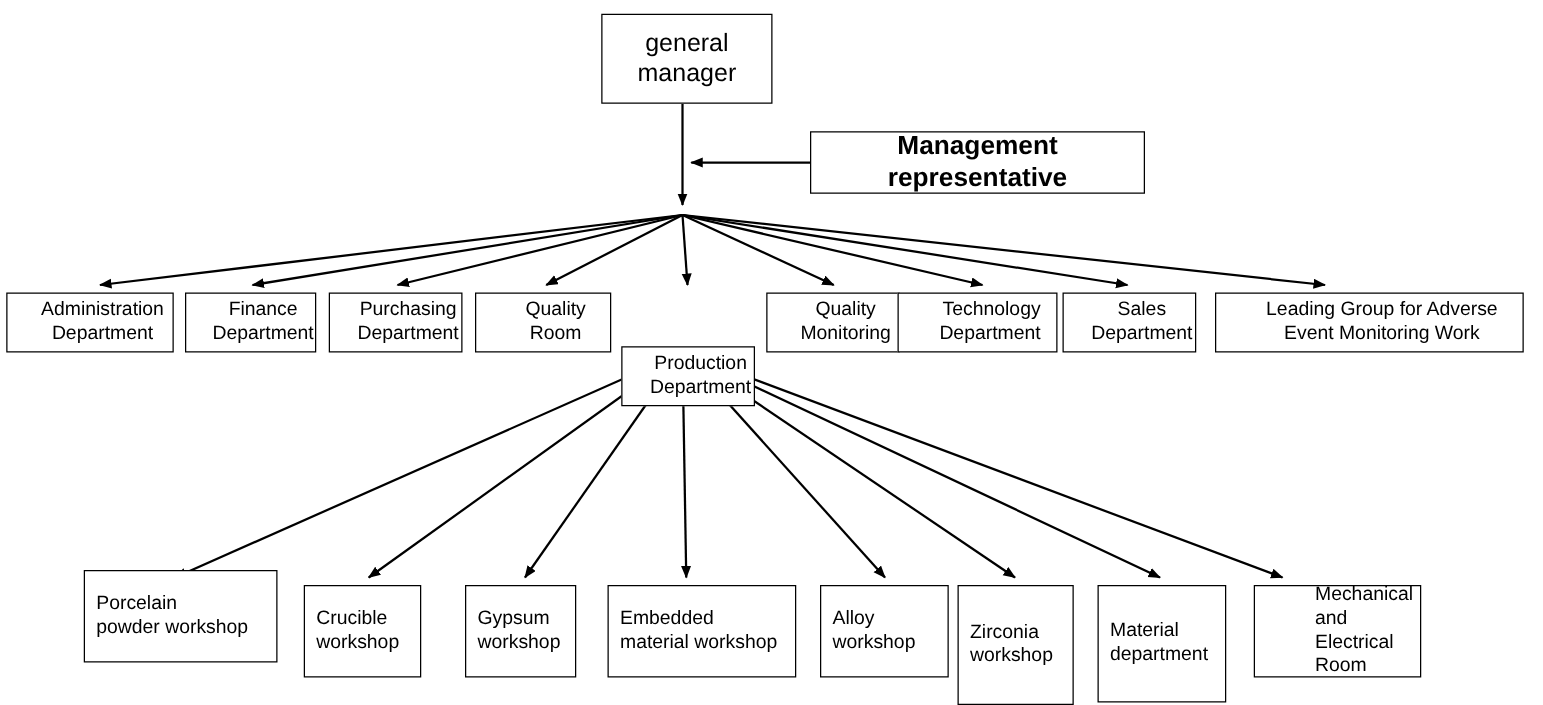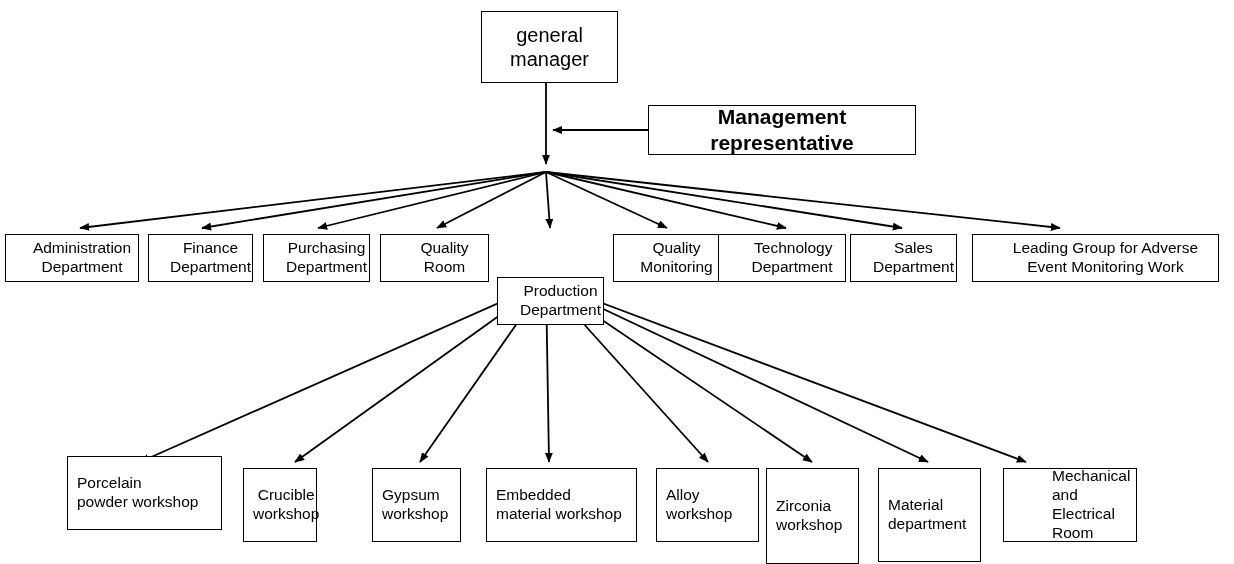--- a/index.html
+++ b/index.html
@@ -108,21 +108,21 @@
       <div class="node center t-dept" style="left: 718px; top: 234px; width: 128px; height: 48px; text-align: right;">Technology
 Department</div>
       <div class="node center t-dept" style="left: 850px; top: 234px; width: 107px; height: 48px;">Sales
 Department</div>
       <div class="node center t-dept" style="left: 972px; top: 234px; width: 247px; height: 48px;">Leading Group for Adverse
 Event Monitoring Work</div>
     </div>
   <div id="shop-layer">
       <div class="node left t-shop" style="left: 67px; top: 456px; width: 155px; height: 74px;">Porcelain
 powder workshop</div>
-      <div class="node left t-shop" style="left: 243px; top: 468px; width: 74px; height: 74px; text-align: center;">Crucible
+      <div class="node left t-shop" style="left: 243px; top: 468px; width: 94px; height: 74px;">Crucible
 workshop</div>
       <div class="node left t-shop" style="left: 372px; top: 468px; width: 89px; height: 74px;">Gypsum
 workshop</div>
       <div class="node left t-shop" style="left: 486px; top: 468px; width: 151px; height: 74px;">Embedded
 material workshop</div>
       <div class="node left t-shop" style="left: 656px; top: 468px; width: 103px; height: 74px;">Alloy
 workshop</div>
       <div class="node left t-shop" style="left: 766px; top: 468px; width: 93px; height: 96px;">Zirconia
 workshop</div>
       <div class="node left t-shop" style="left: 878px; top: 468px; width: 103px; height: 94px;">Material

